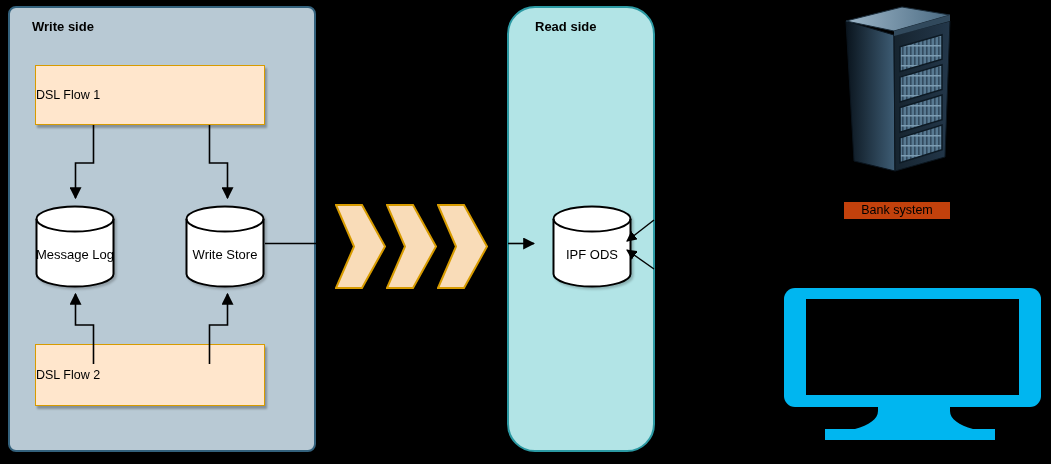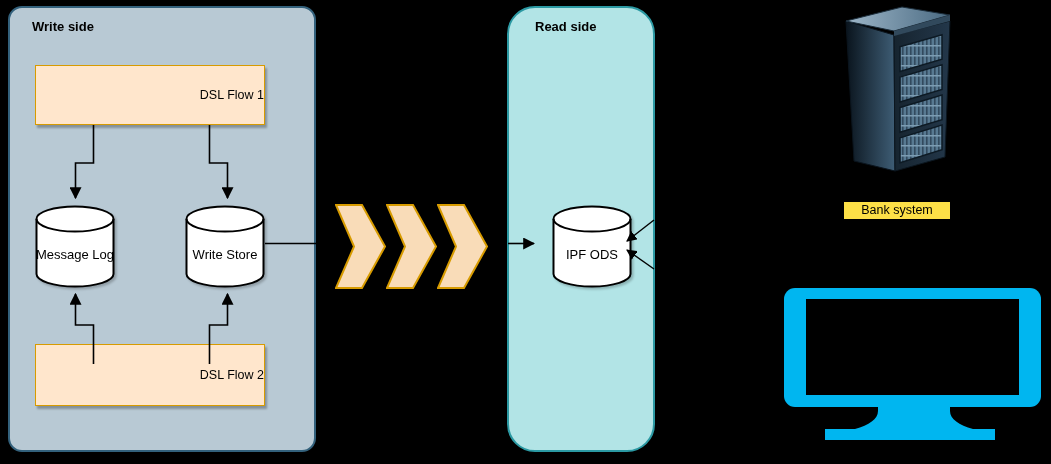--- a/index.html
+++ b/index.html
@@ -6,38 +6,37 @@
   body{
     width:1051px;height:464px;position:relative;overflow:hidden;
     background:#000000;
     font-family:"Liberation Sans", sans-serif;
     color:#000;
   }
   .container{
     position:absolute;border:2px solid;box-sizing:border-box;
   }
   .write-container{
-    left:8px;top:6px;width:308px;height:446px;border-radius:14px;
+    left:8px;top:6px;width:308px;height:446px;border-radius:8px;
     background:#b8c9d4;border-color:#33617c;
   }
   .read-container{
     left:507px;top:6px;width:148px;height:446px;border-radius:28px;
     background:#b2e4e6;border-color:#2b99a3;
   }
   .container-title{
     position:absolute;left:22px;top:11px;
     font-size:13px;font-weight:bold;white-space:nowrap;
   }
   .flow-box{
     position:absolute;box-sizing:border-box;
     background:#ffe6cc;border:1.5px solid #d79b00;
-    display:flex;align-items:center;justify-content:flex-end;
+    display:flex;align-items:center;justify-content:flex-start;
     font-size:12.5px;
     box-shadow:2px 3px 2px rgba(0,0,0,0.28);
-    padding-left:12px;
   }
   .flow-box.f1{left:35px;top:65px;width:230px;height:60px;}
   .flow-box.f2{left:35px;top:344px;width:230px;height:62px;}
   .cyl{
     position:absolute;width:80px;height:83px;
     filter:drop-shadow(2px 2px 1px rgba(0,0,0,0.22));
   }
   .cyl svg{position:absolute;left:0;top:0;}
   .cyl .cyl-label{
     position:absolute;left:0;top:0;right:0;bottom:0;
@@ -54,21 +53,21 @@
   .chevrons svg.c3{left:102px;}
   #connector-layer{
     position:absolute;left:0;top:0;width:1051px;height:464px;
     pointer-events:none;
   }
   .server-rack{position:absolute;left:842px;top:5px;width:110px;height:172px;}
   .bank-label-wrap{
     position:absolute;left:842px;top:178px;width:110px;text-align:center;
   }
   .bank-label{
-    display:inline-block;background:#fde047;color:#000;
+    display:inline-block;background:#c2410c;color:#000;
     font-size:12.5px;padding:0 17px;line-height:17px;margin-top:24px;
   }
   .monitor{position:absolute;left:783px;top:287px;width:262px;height:155px;}
 </style>
 </head>
 <body>
 
 <div class="container write-container">
   <div class="container-title">Write side</div>
 </div>

